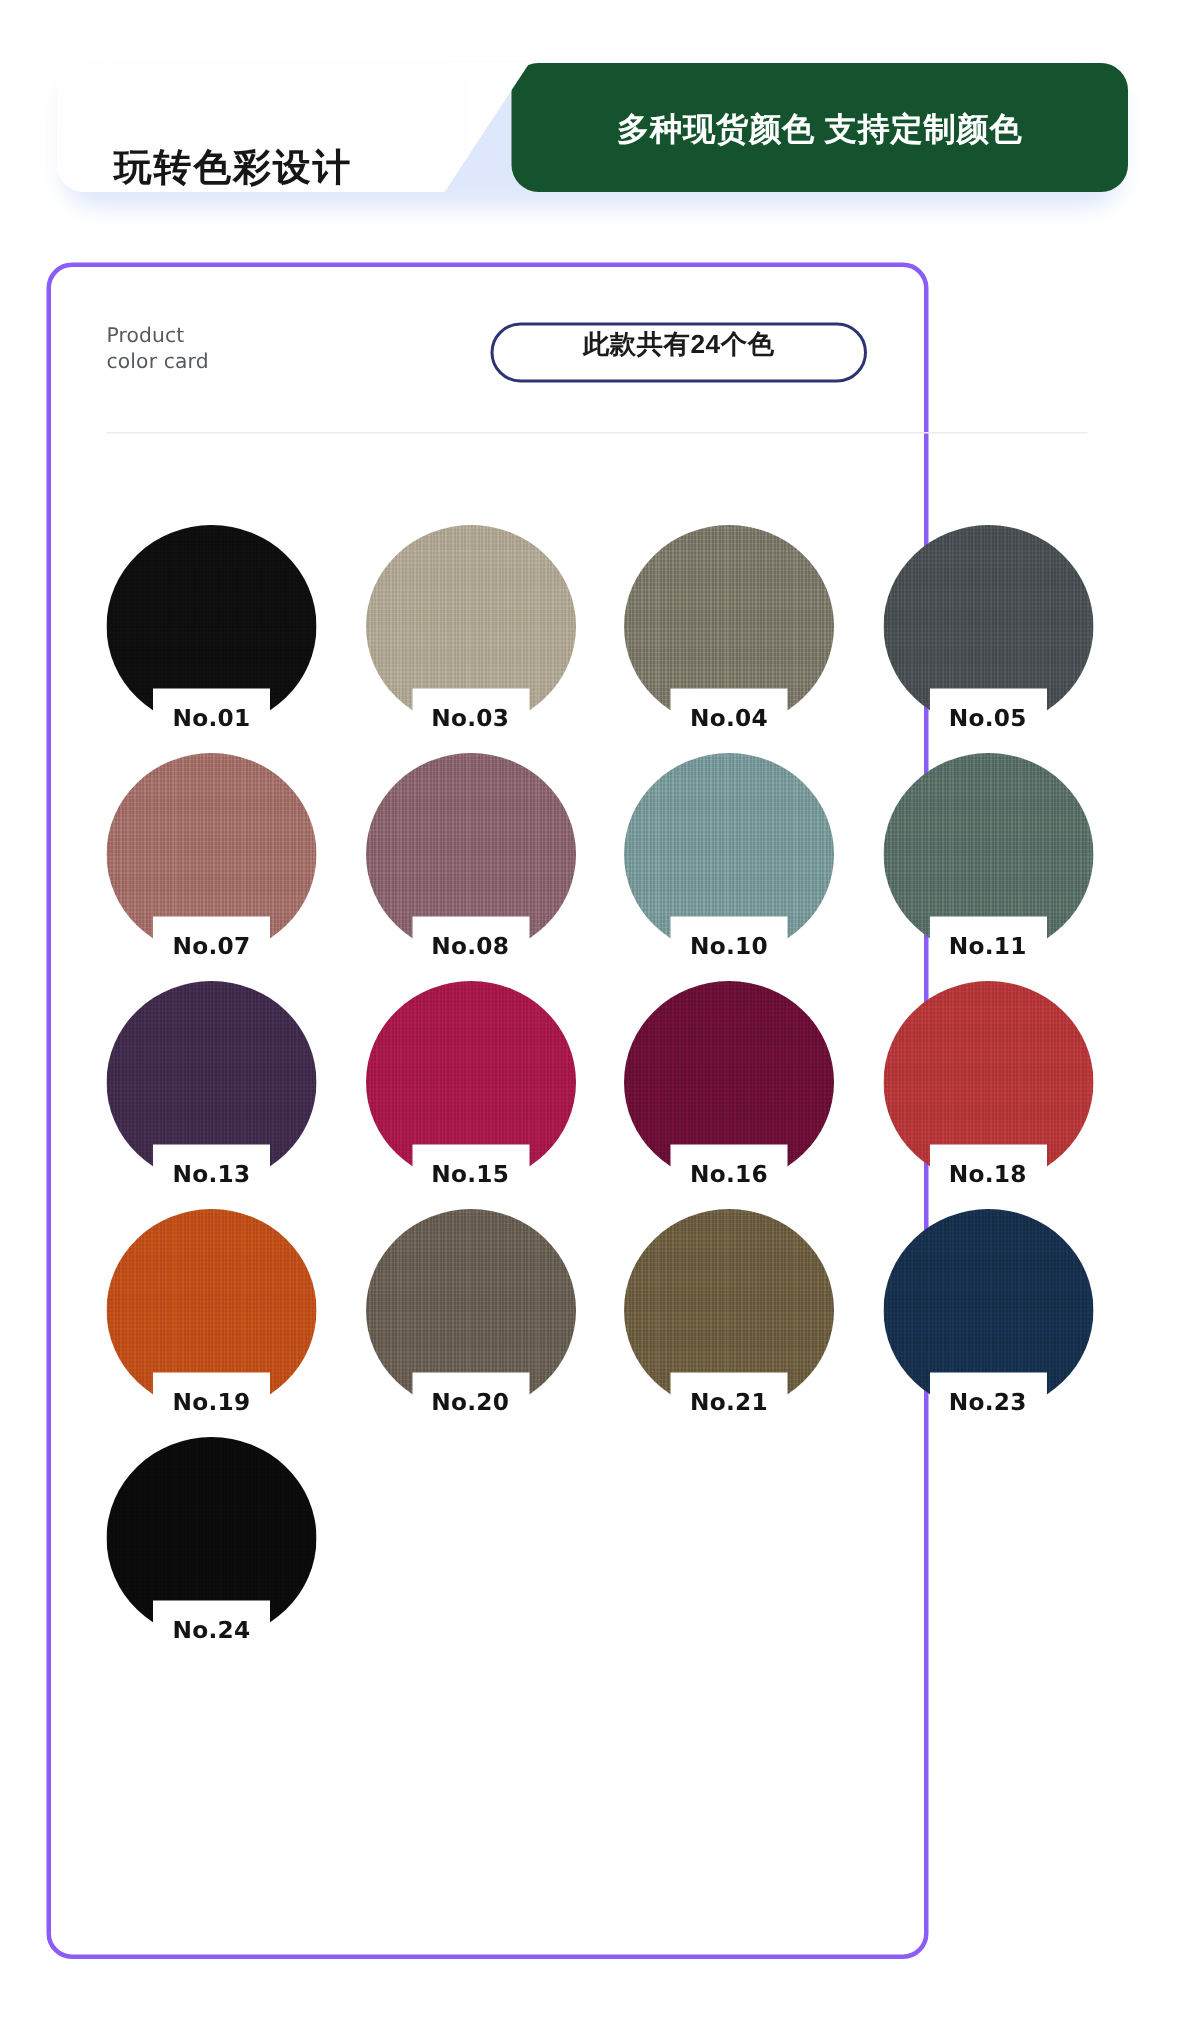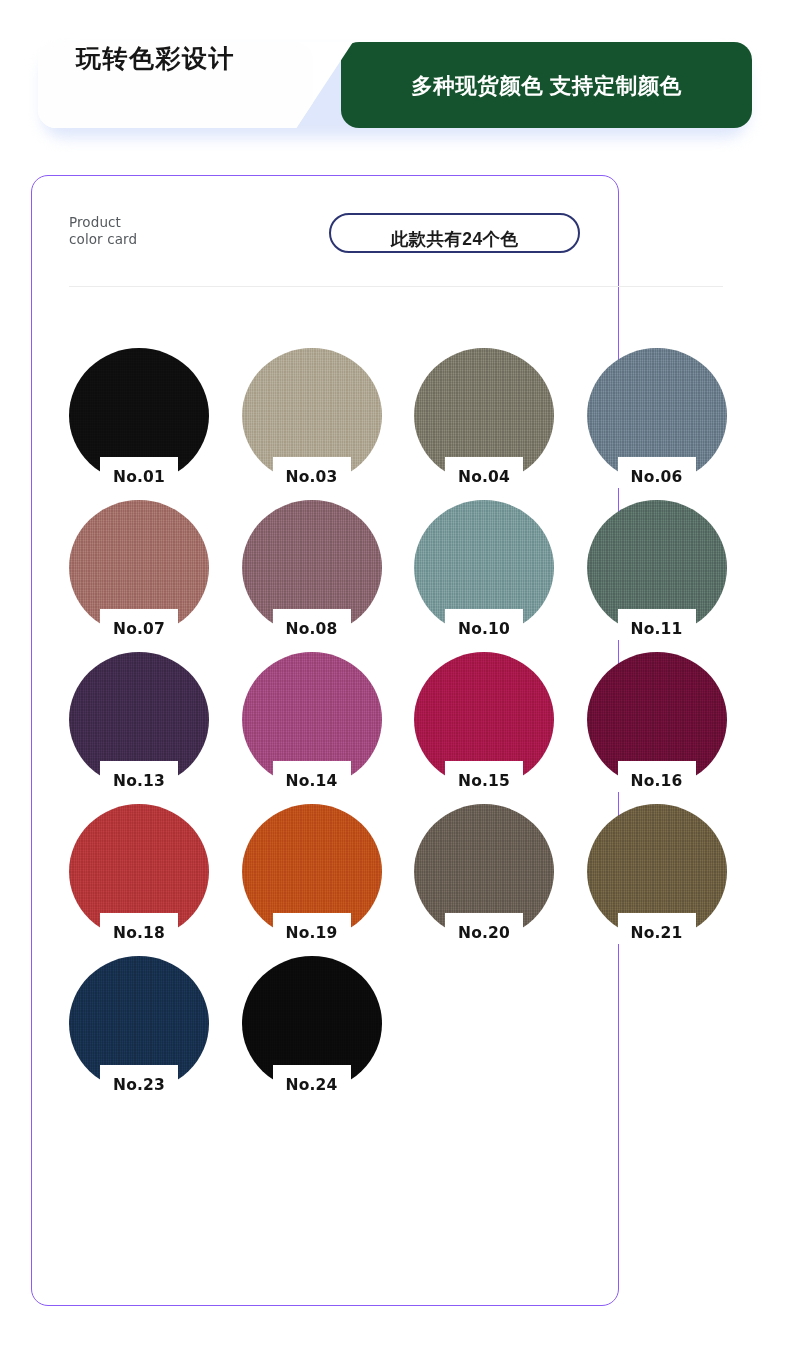--- a/index.html
+++ b/index.html
@@ -61,21 +61,21 @@
     position: absolute;
     left: 0;
     top: 0;
     width: 315px;
     height: 86px;
     background: #ffffff;
     border-radius: 18px 0 0 18px;
     -webkit-clip-path: polygon(0 0, 100% 0, 82% 100%, 0 100%);
     clip-path: polygon(0 0, 100% 0, 82% 100%, 0 100%);
     display: flex;
-    align-items: flex-start;
+    align-items: flex-end;
   }
   .banner-white-inner {
     position: absolute;
     left: 0;
     top: 0;
     width: 275px;
     height: 86px;
     background: #fefeff;
     border-radius: 18px;
   }
@@ -91,21 +91,21 @@
   }
 
   
   .card {
     position: absolute;
     left: 31px;
     top: 175px;
     width: 588px;
     height: 1131px;
     background: #ffffff;
-    border: 1px solid #8b5cf6;
+    border: 3px solid #8b5cf6;
     border-radius: 17px;
   }
 
   .card-head {
     position: absolute;
     left: 0; top: 0;
     width: 100%;
     height: 108px;
   }
   .card-title {
@@ -123,21 +123,21 @@
   .count-badge {
     position: absolute;
     right: 38px;
     top: 37px;
     width: 251px;
     height: 40px;
     border: 2px solid #2c3572;
     border-radius: 21px;
     background: #ffffff;
     display: flex;
-    align-items: flex-end;
+    align-items: flex-start;
     justify-content: center;
   }
   .count-badge-text {
     color: #1b1b1b;
     font-size: 17.5px;
     font-weight: bold;
     letter-spacing: 0.4px;
     white-space: nowrap;
   }
 
@@ -253,23 +253,23 @@
           <div class="disc" style="background-color: rgb(176, 168, 148);"></div>
           <div class="notch"></div>
           <div class="label">No.03</div>
         </div>
         <div class="swatch">
           <div class="disc" style="background-color: rgb(125, 122, 107);"></div>
           <div class="notch"></div>
           <div class="label">No.04</div>
         </div>
         <div class="swatch">
-          <div class="disc" style="background-color: rgb(109, 127, 142);"></div>
-          <div class="notch"></div>
-          <div class="label">No.06</div>
+          <div class="disc" style="background-color: rgb(74, 81, 84);"></div>
+          <div class="notch"></div>
+          <div class="label">No.05</div>
         </div>
         <div class="swatch">
           <div class="disc" style="background-color: rgb(164, 113, 106);"></div>
           <div class="notch"></div>
           <div class="label">No.07</div>
         </div>
         <div class="swatch">
           <div class="disc" style="background-color: rgb(138, 102, 112);"></div>
           <div class="notch"></div>
           <div class="label">No.08</div>
@@ -281,25 +281,20 @@
         </div>
         <div class="swatch">
           <div class="disc" style="background-color: rgb(90, 113, 104);"></div>
           <div class="notch"></div>
           <div class="label">No.11</div>
         </div>
         <div class="swatch">
           <div class="disc" style="background-color: rgb(66, 44, 78);"></div>
           <div class="notch"></div>
           <div class="label">No.13</div>
-        </div>
-        <div class="swatch">
-          <div class="disc" style="background-color: rgb(162, 74, 128);"></div>
-          <div class="notch"></div>
-          <div class="label">No.14</div>
         </div>
         <div class="swatch">
           <div class="disc" style="background-color: rgb(168, 25, 75);"></div>
           <div class="notch"></div>
           <div class="label">No.15</div>
         </div>
         <div class="swatch">
           <div class="disc" style="background-color: rgb(108, 16, 56);"></div>
           <div class="notch"></div>
           <div class="label">No.16</div>

